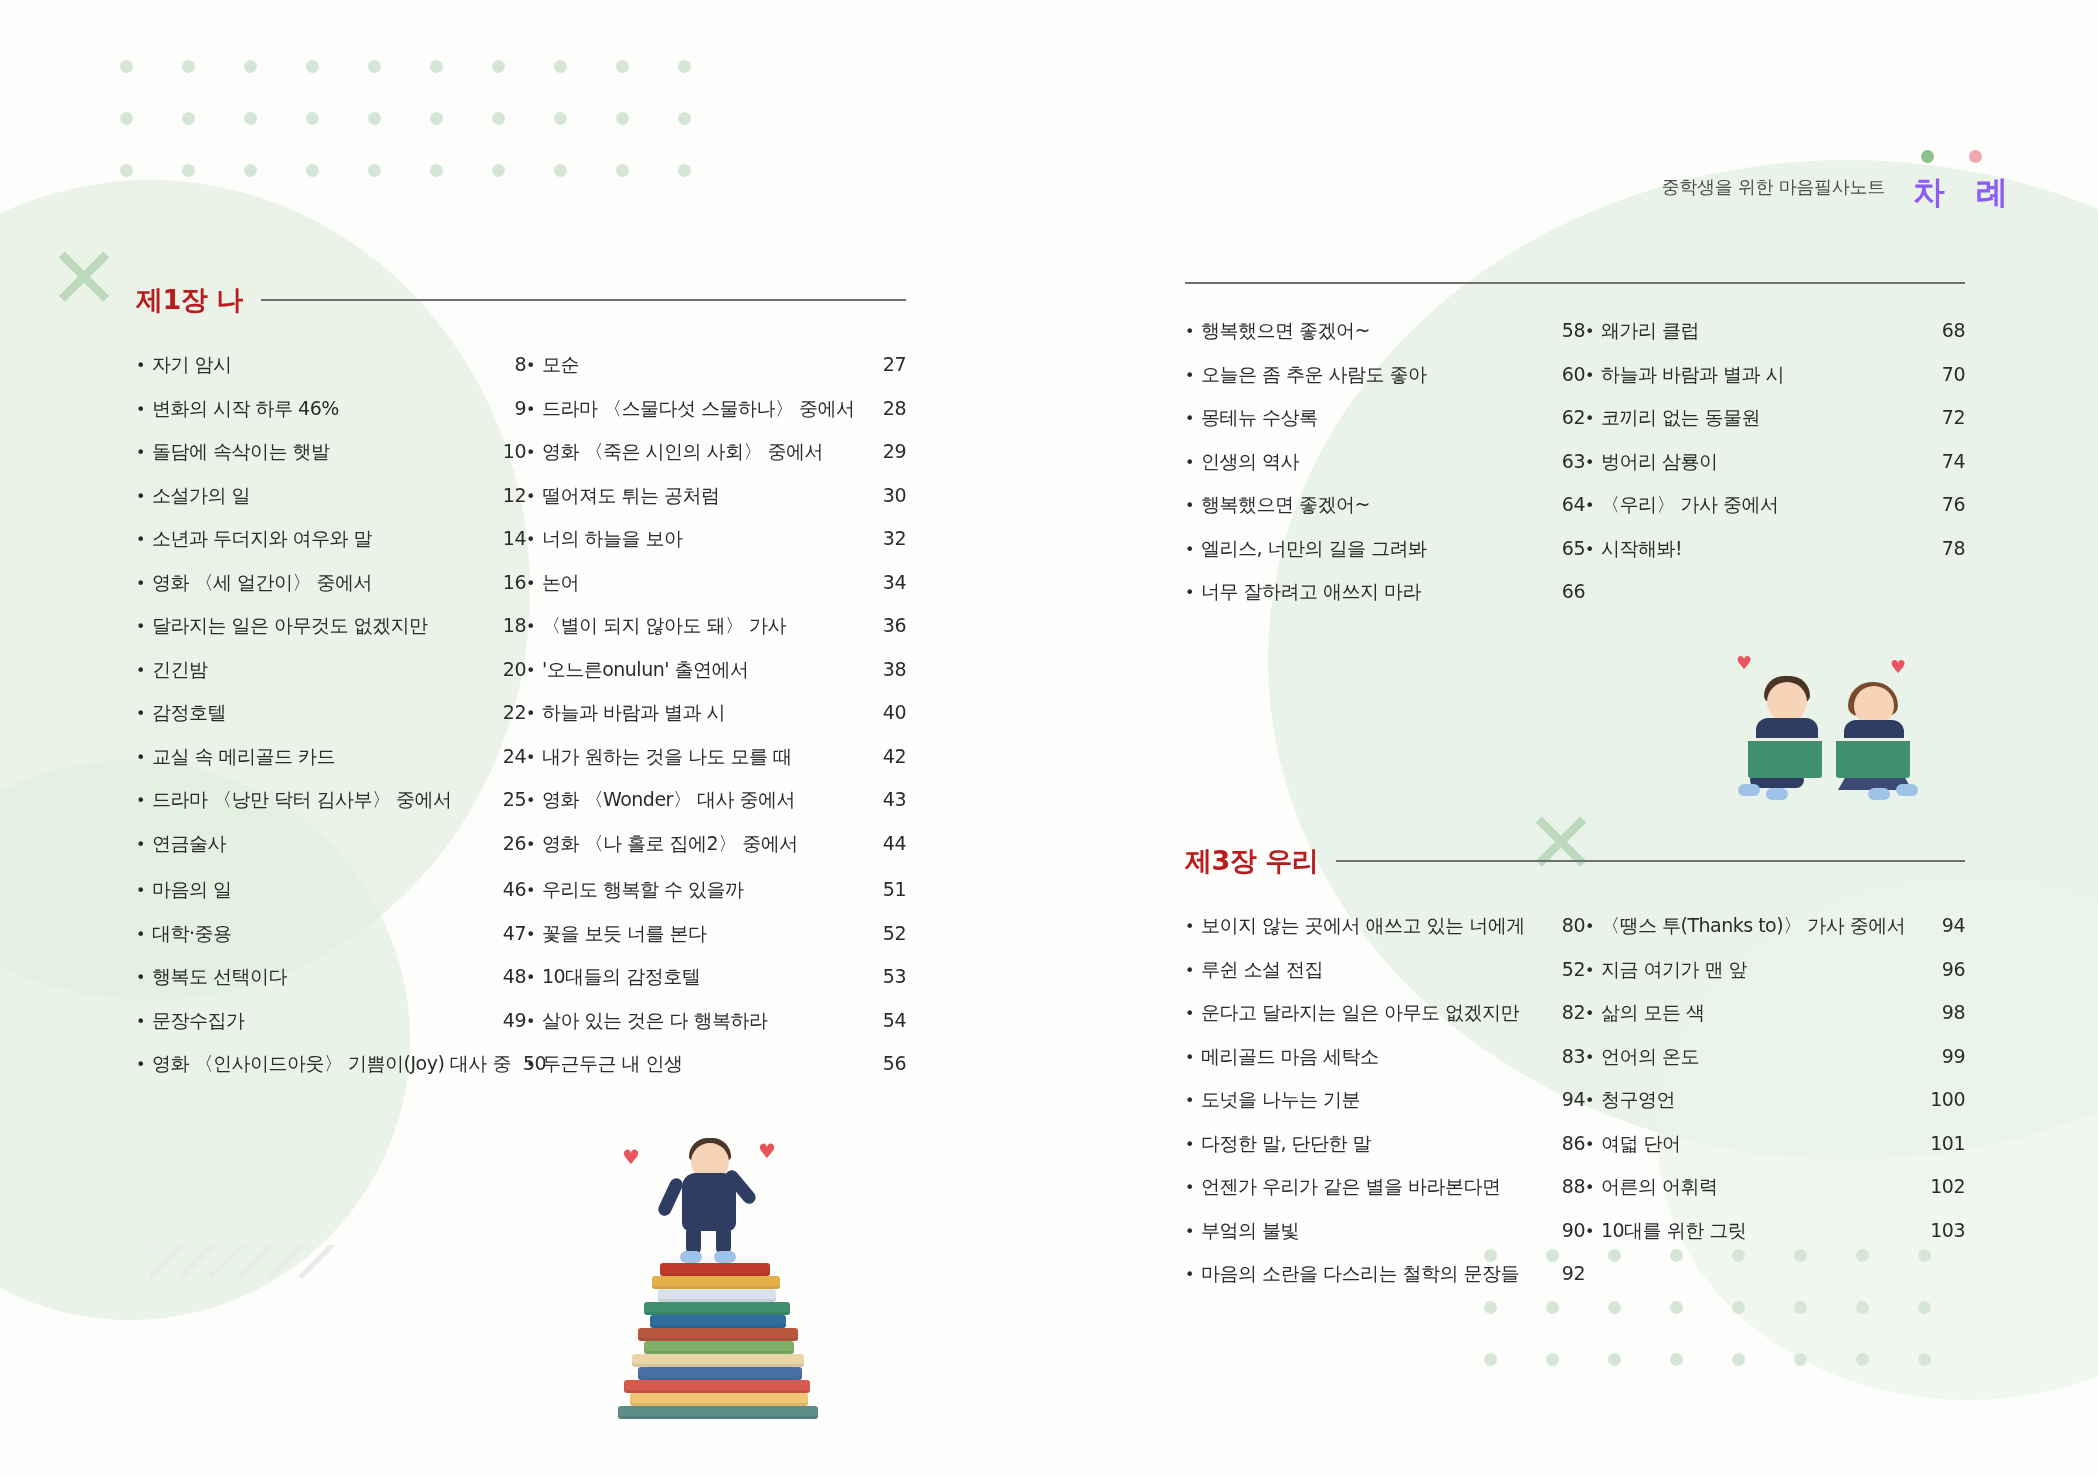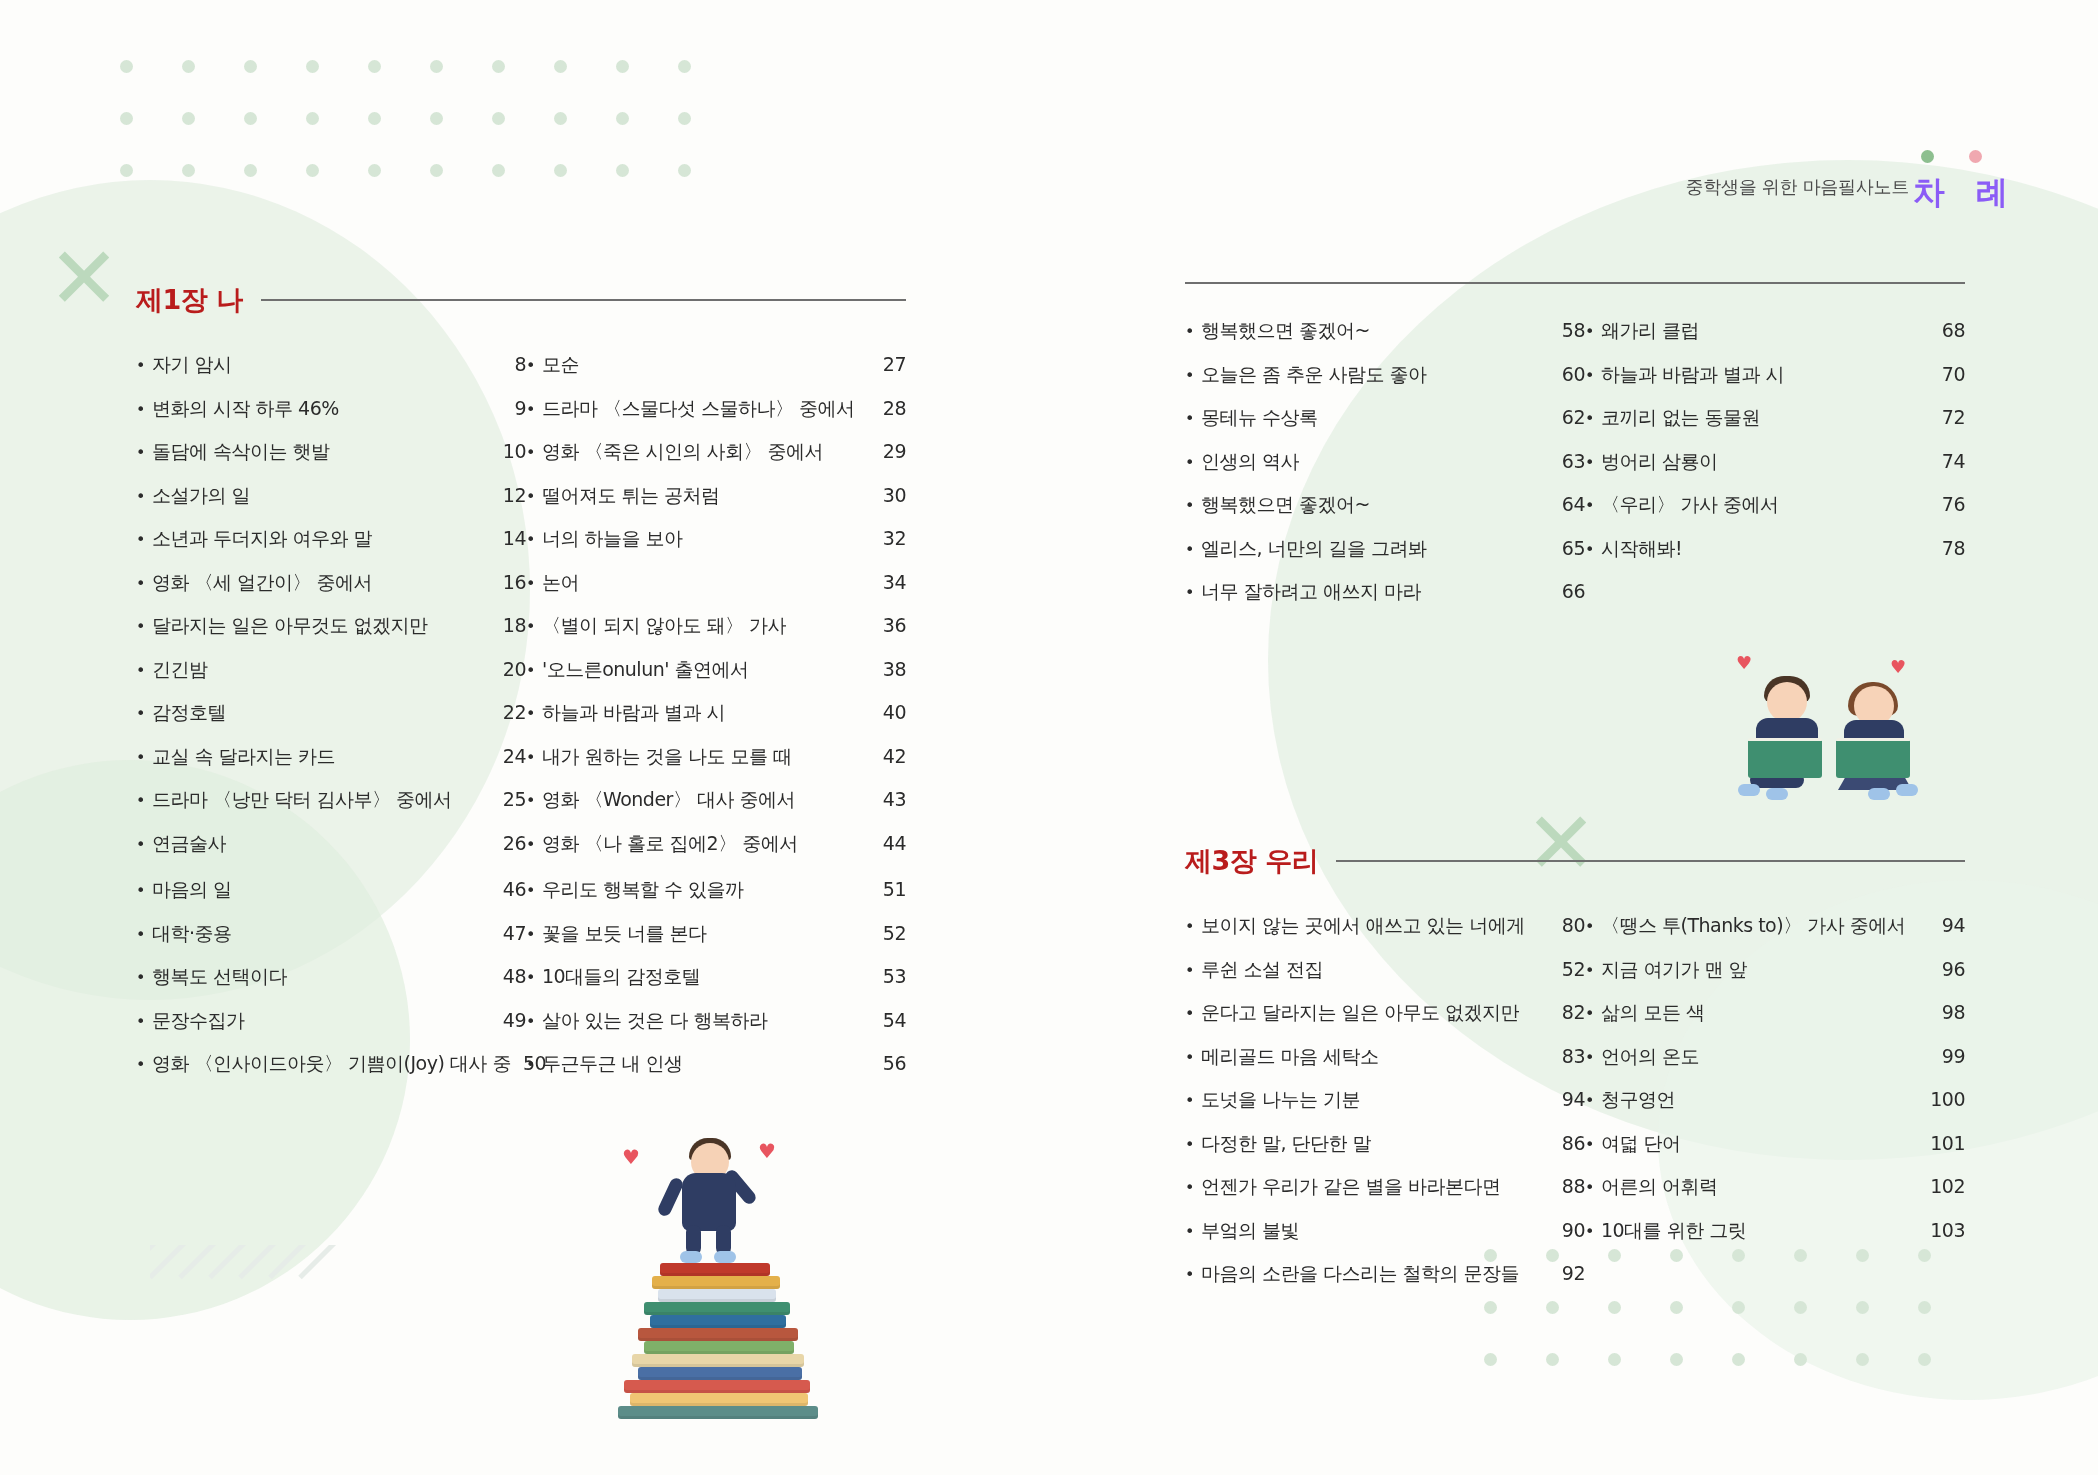--- a/index.html
+++ b/index.html
@@ -104,21 +104,21 @@
   }
   .xmark.one { left: 48px; top: 235px; font-size: 86px; }
   .xmark.two { left: 1525px; top: 800px; font-size: 86px; }
 
   
   .header {
     position: absolute;
     right: 80px; top: 175px;
     display: flex;
     align-items: center;
-    gap: 4px;
+    gap: 28px;
   }
   .header-sub {
     font-size: 18px;
     color: #4a4a4a;
     letter-spacing: -0.3px;
     padding-bottom: 9px;
     white-space: nowrap;
   }
   .header-title-wrap {
     position: relative;
@@ -438,21 +438,21 @@
             <span class="epage">20</span>
           </div>
         <div class="entry">
             <span class="bullet">•</span>
             <span class="etitle">감정호텔</span>
             <span class="spacer"></span>
             <span class="epage">22</span>
           </div>
         <div class="entry">
             <span class="bullet">•</span>
-            <span class="etitle">교실 속 달라지는 카드</span>
+            <span class="etitle">교실 속 메리골드 카드</span>
             <span class="spacer"></span>
             <span class="epage">24</span>
           </div>
         <div class="entry">
             <span class="bullet">•</span>
             <span class="etitle">드라마 〈낭만 닥터 김사부〉 중에서</span>
             <span class="spacer"></span>
             <span class="epage">25</span>
           </div>
         <div class="entry">

